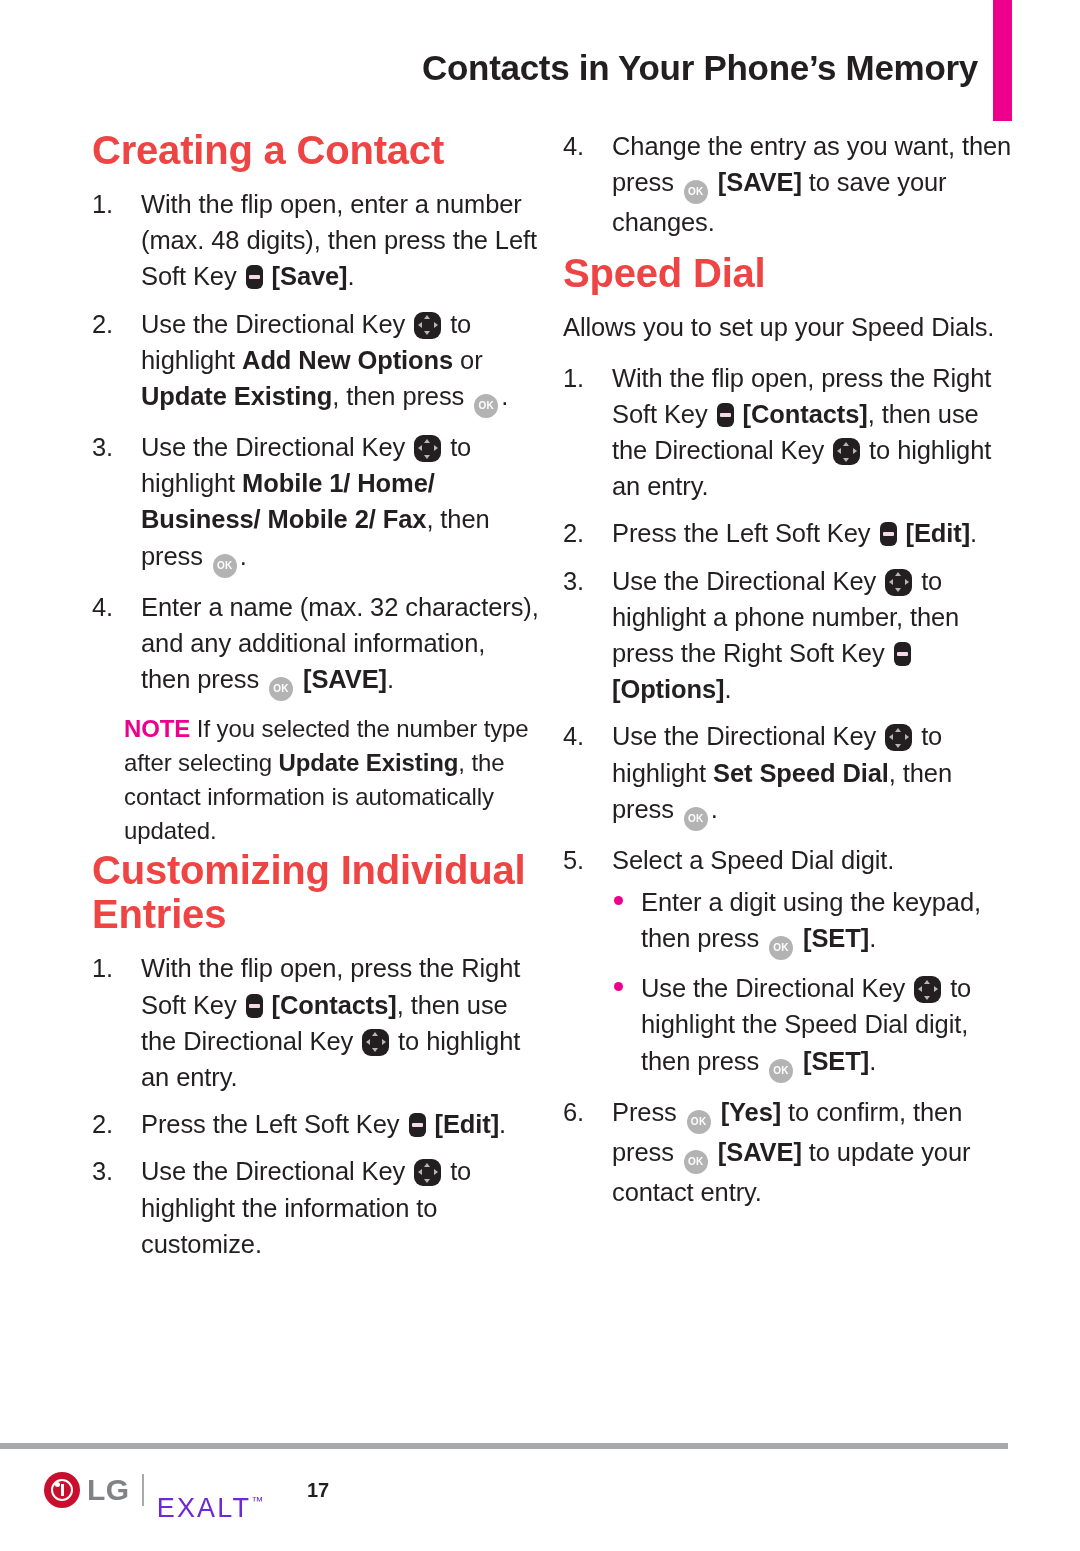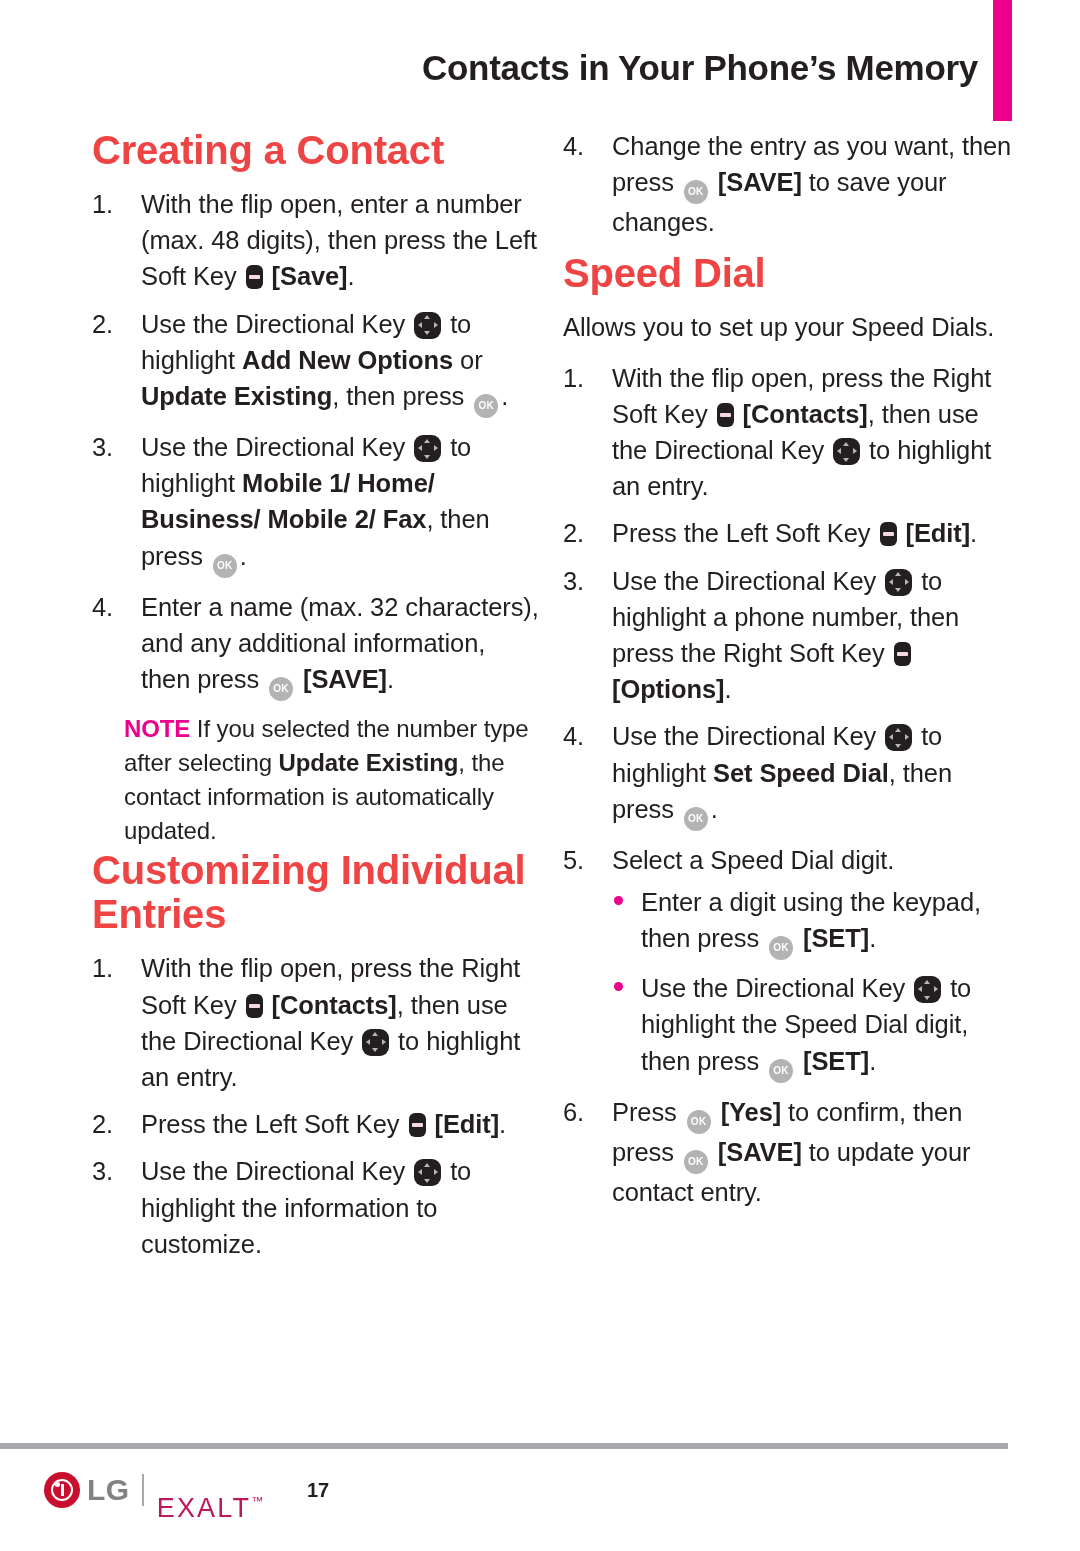--- a/index.html
+++ b/index.html
@@ -286,21 +286,21 @@
   }
   .lg-divider {
     width: 2px;
     height: 32px;
     background: #a7a9ac;
     margin-right: 13px;
   }
   .exalt-text {
     font-size: 27px;
     font-weight: 500;
-    color: #be185d;
+    color: #6d28d9;
     letter-spacing: 2.2px;
     margin-top: 36px;
   }
   .exalt-tm {
     font-size: 12px;
     vertical-align: 12px;
     letter-spacing: 0;
   }
   .page-number {
     font-size: 20px;

